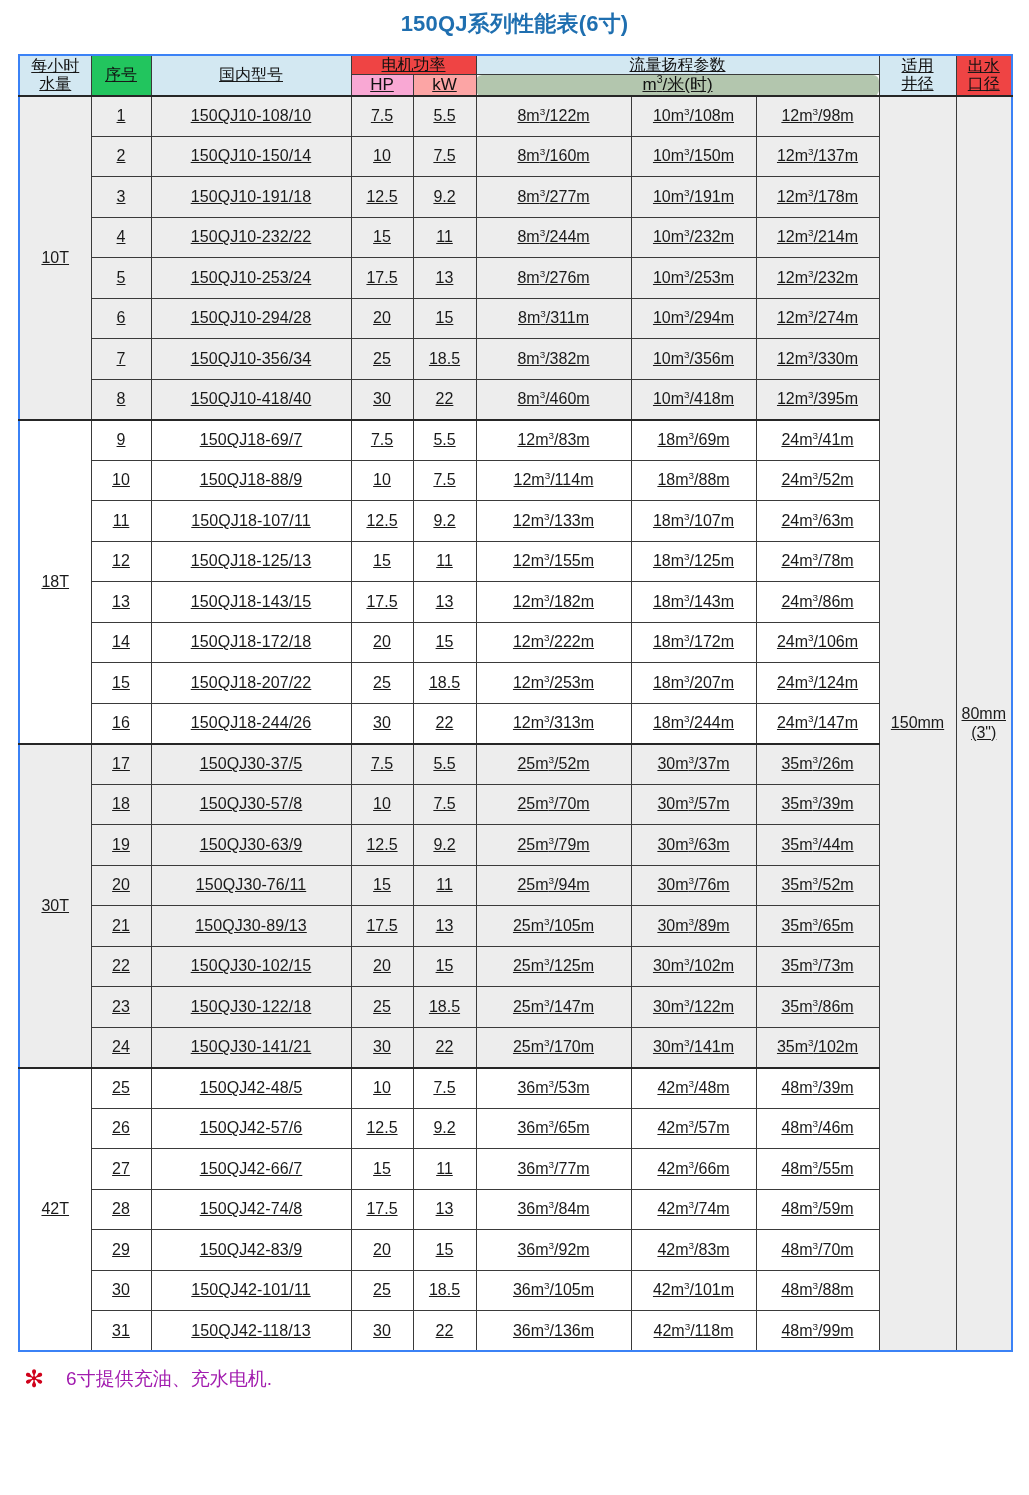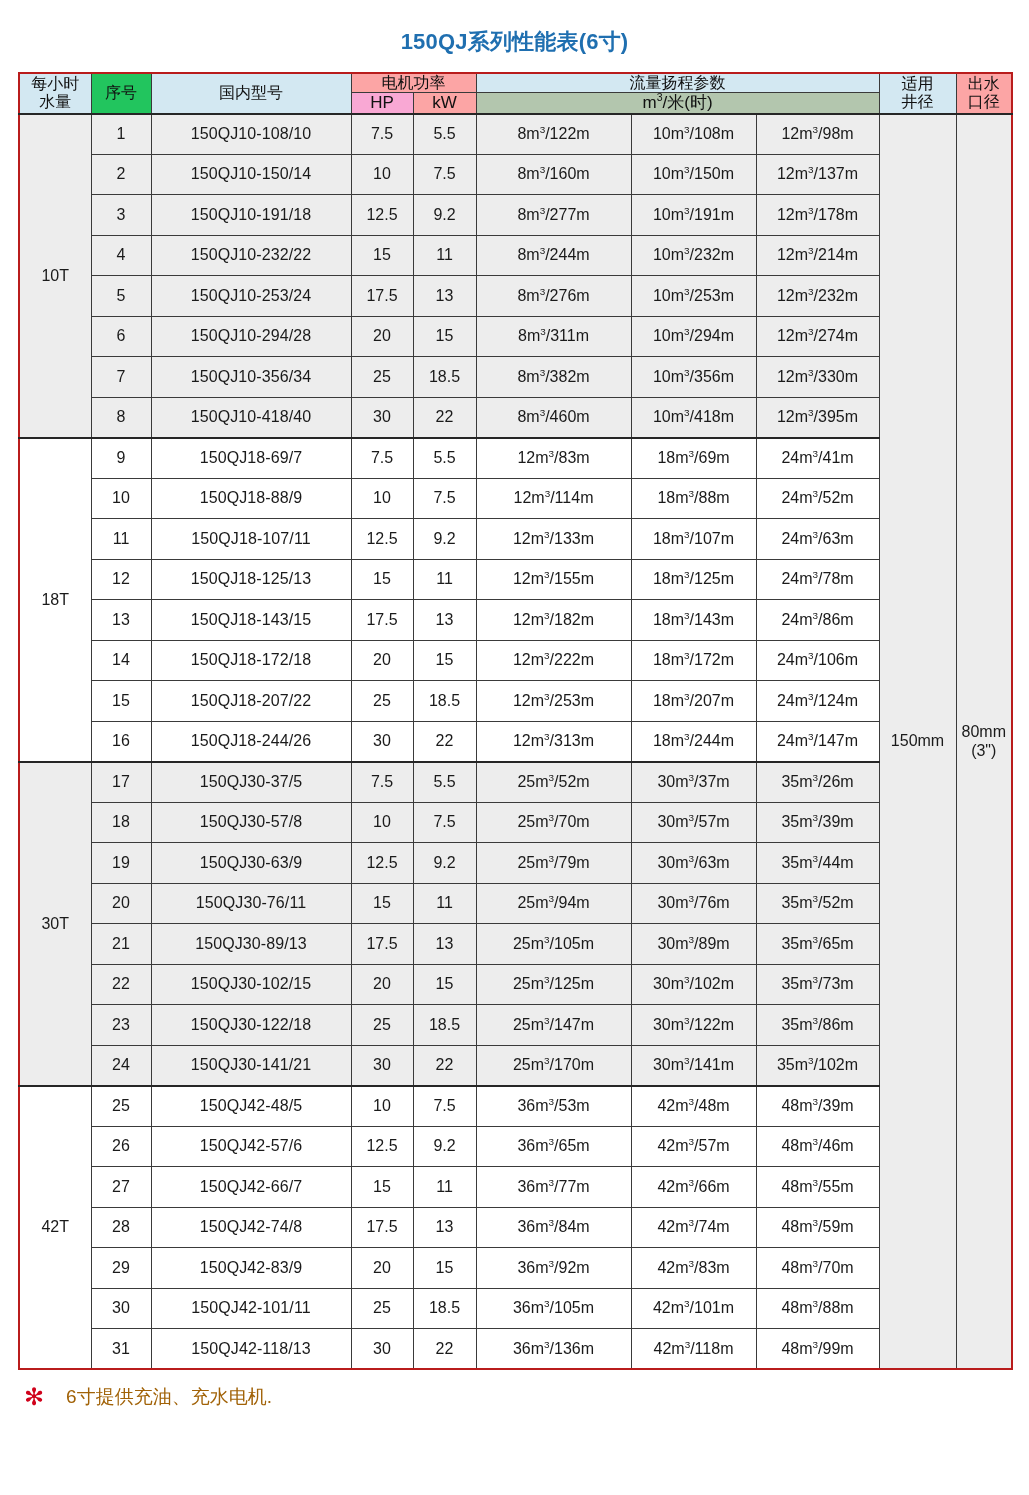--- a/index.html
+++ b/index.html
@@ -12,35 +12,36 @@
   }
   .page{position:relative;width:1029px;height:1495px;box-sizing:border-box;}
 
   
   .title{
     text-align:center;
     color:#1F6FB0;
     font-size:22px;
     font-weight:bold;
     letter-spacing:0.2px;
-    padding-top:31px;
+    padding-top:13px;
     padding-bottom:0;
     line-height:1;
   }
 
   
   .table-wrap{
     margin:19px 18px 0 18px;
     width:993px;
   }
   table.perf{
     border-collapse:collapse;
     table-layout:fixed;
     width:993px;
-    border:2px solid #b91c1c;
+    border:2px solid #3b82f6;
+    text-decoration:underline;
   }
   table.perf td,table.perf th{
     border:1px solid #3a3a3a;
     text-align:center;
     vertical-align:middle;
     padding:0;
     font-weight:normal;
     font-size:16px;
     line-height:1.15;
     box-sizing:border-box;
@@ -54,24 +55,24 @@
   col.c-kw{width:63px;}
   col.c-f1{width:155px;}
   col.c-f2{width:125px;}
   col.c-f3{width:123px;}
   col.c-well{width:77px;}
   col.c-out{width:56px;}
 
   
   .h-blue{background:#D3E8F2;}
   .h-teal{background:#22c55e;}
-  .h-teal2{background:#fca5a5;}
+  .h-teal2{background:#ef4444;}
   .h-sage{background:#f9a8d4;}
   .h-mint{background:#fca5a5;}
-  .h-sage-wide{background:#B3C6AE;}
+  .h-sage-wide{background:#B3C6AE;border-radius:6px;}
 
   thead td{
     font-weight:bold;
     font-size:17px;
     color:#111;
     border:1px solid #3a3a3a;
   }
   thead td.unit{
     font-weight:normal;
     font-size:17px;
@@ -104,21 +105,21 @@
 
   
   .footnote{
     margin:14px 0 0 24px;
     display:flex;
     align-items:center;
     gap:22px;
     font-size:19px;
   }
   .star{color:#D0021B;font-size:24px;line-height:1;font-weight:bold;}
-  .foot-text{color:#a16207;font-size:19px;}
+  .foot-text{color:#a21caf;font-size:19px;}
 </style>
 </head>
 <body>
 
 <div class="page">
 
   <div class="title">150QJ系列性能表(6寸)</div>
 
   <div class="table-wrap">
     <table class="perf">

